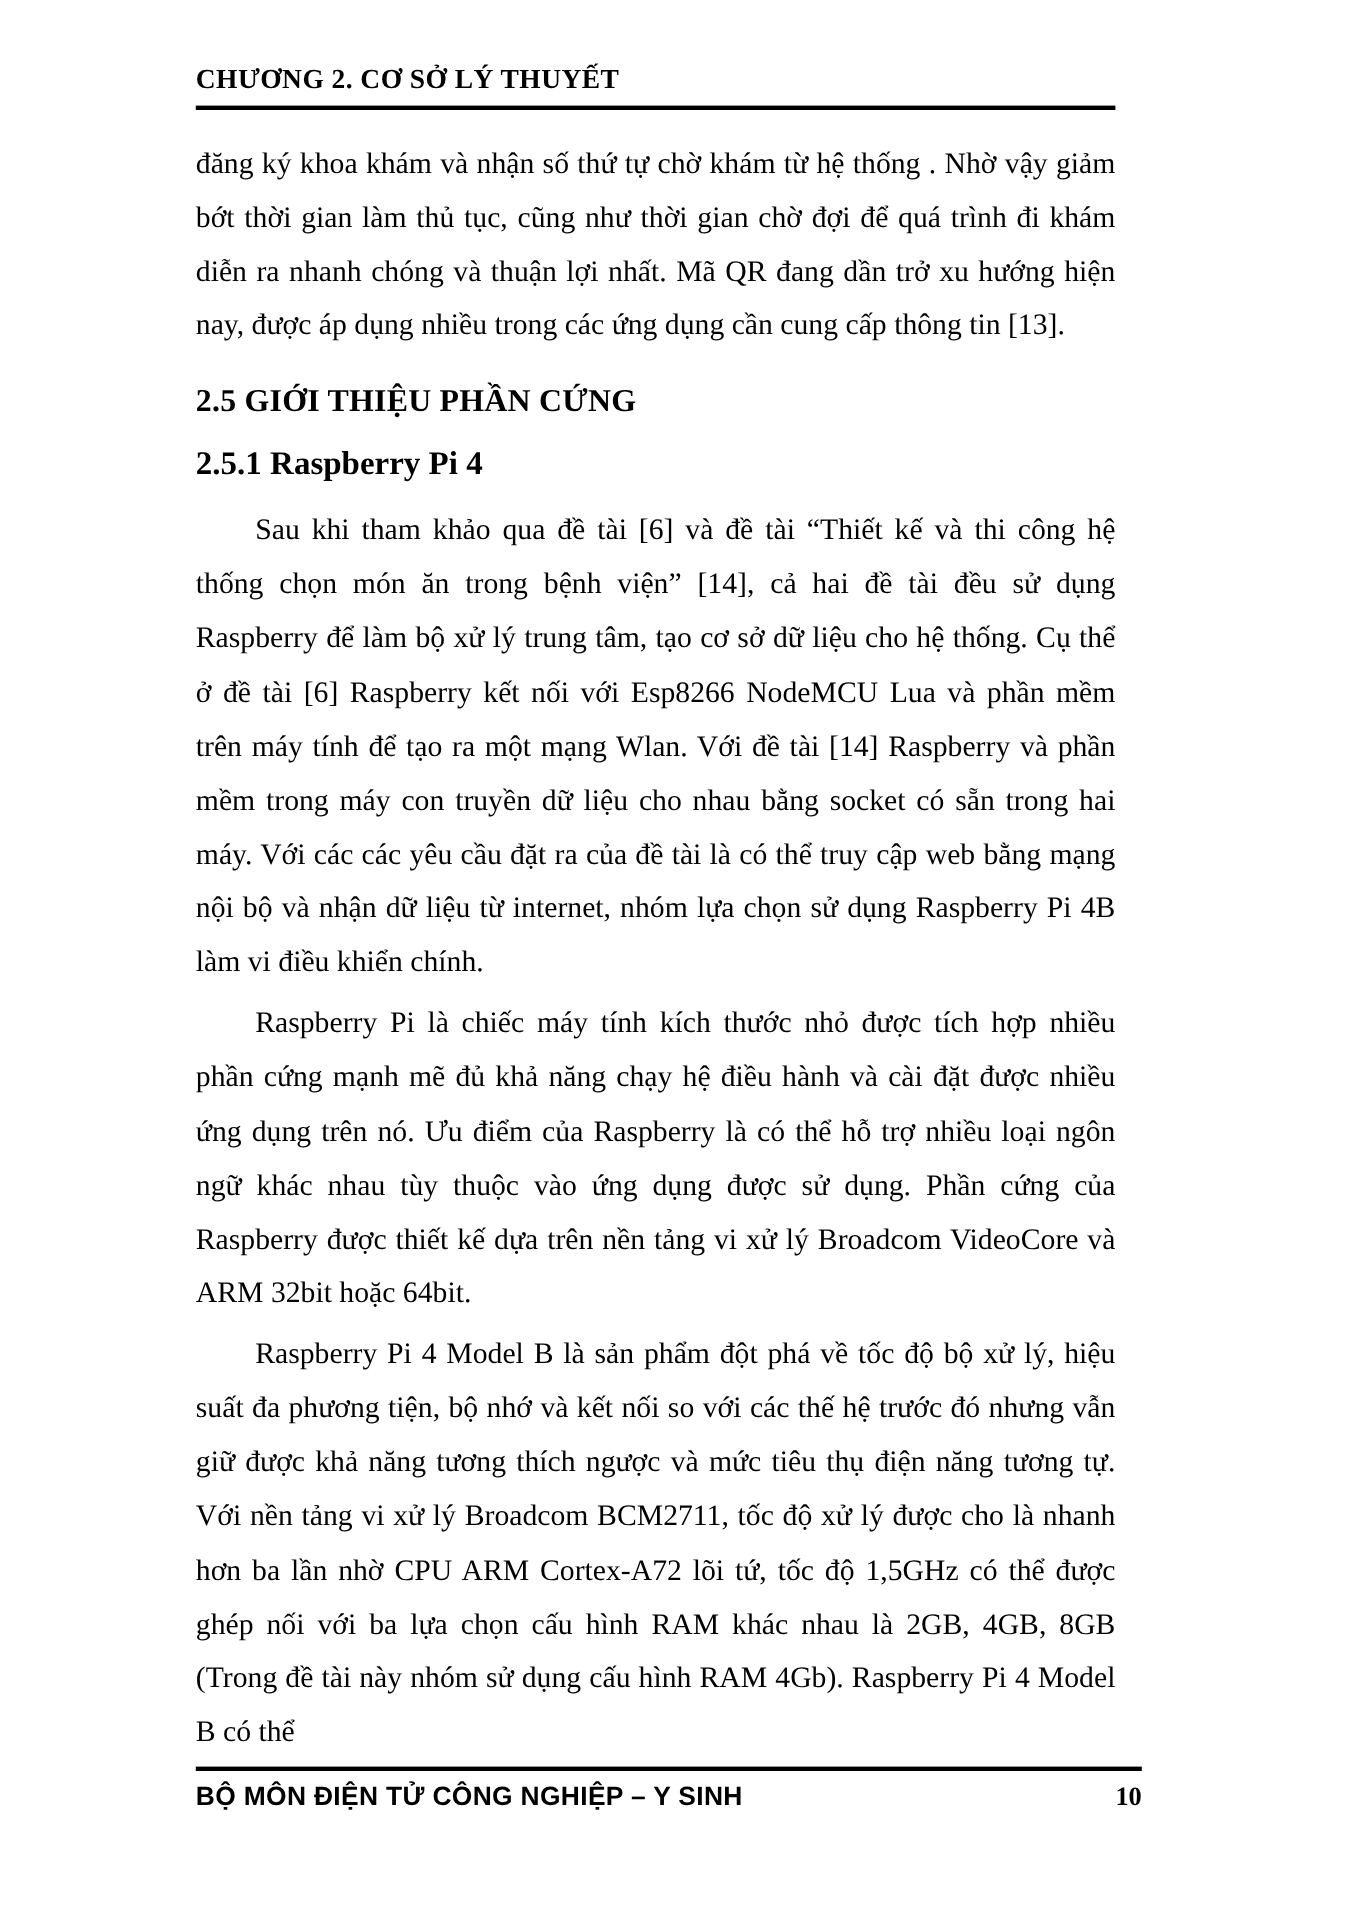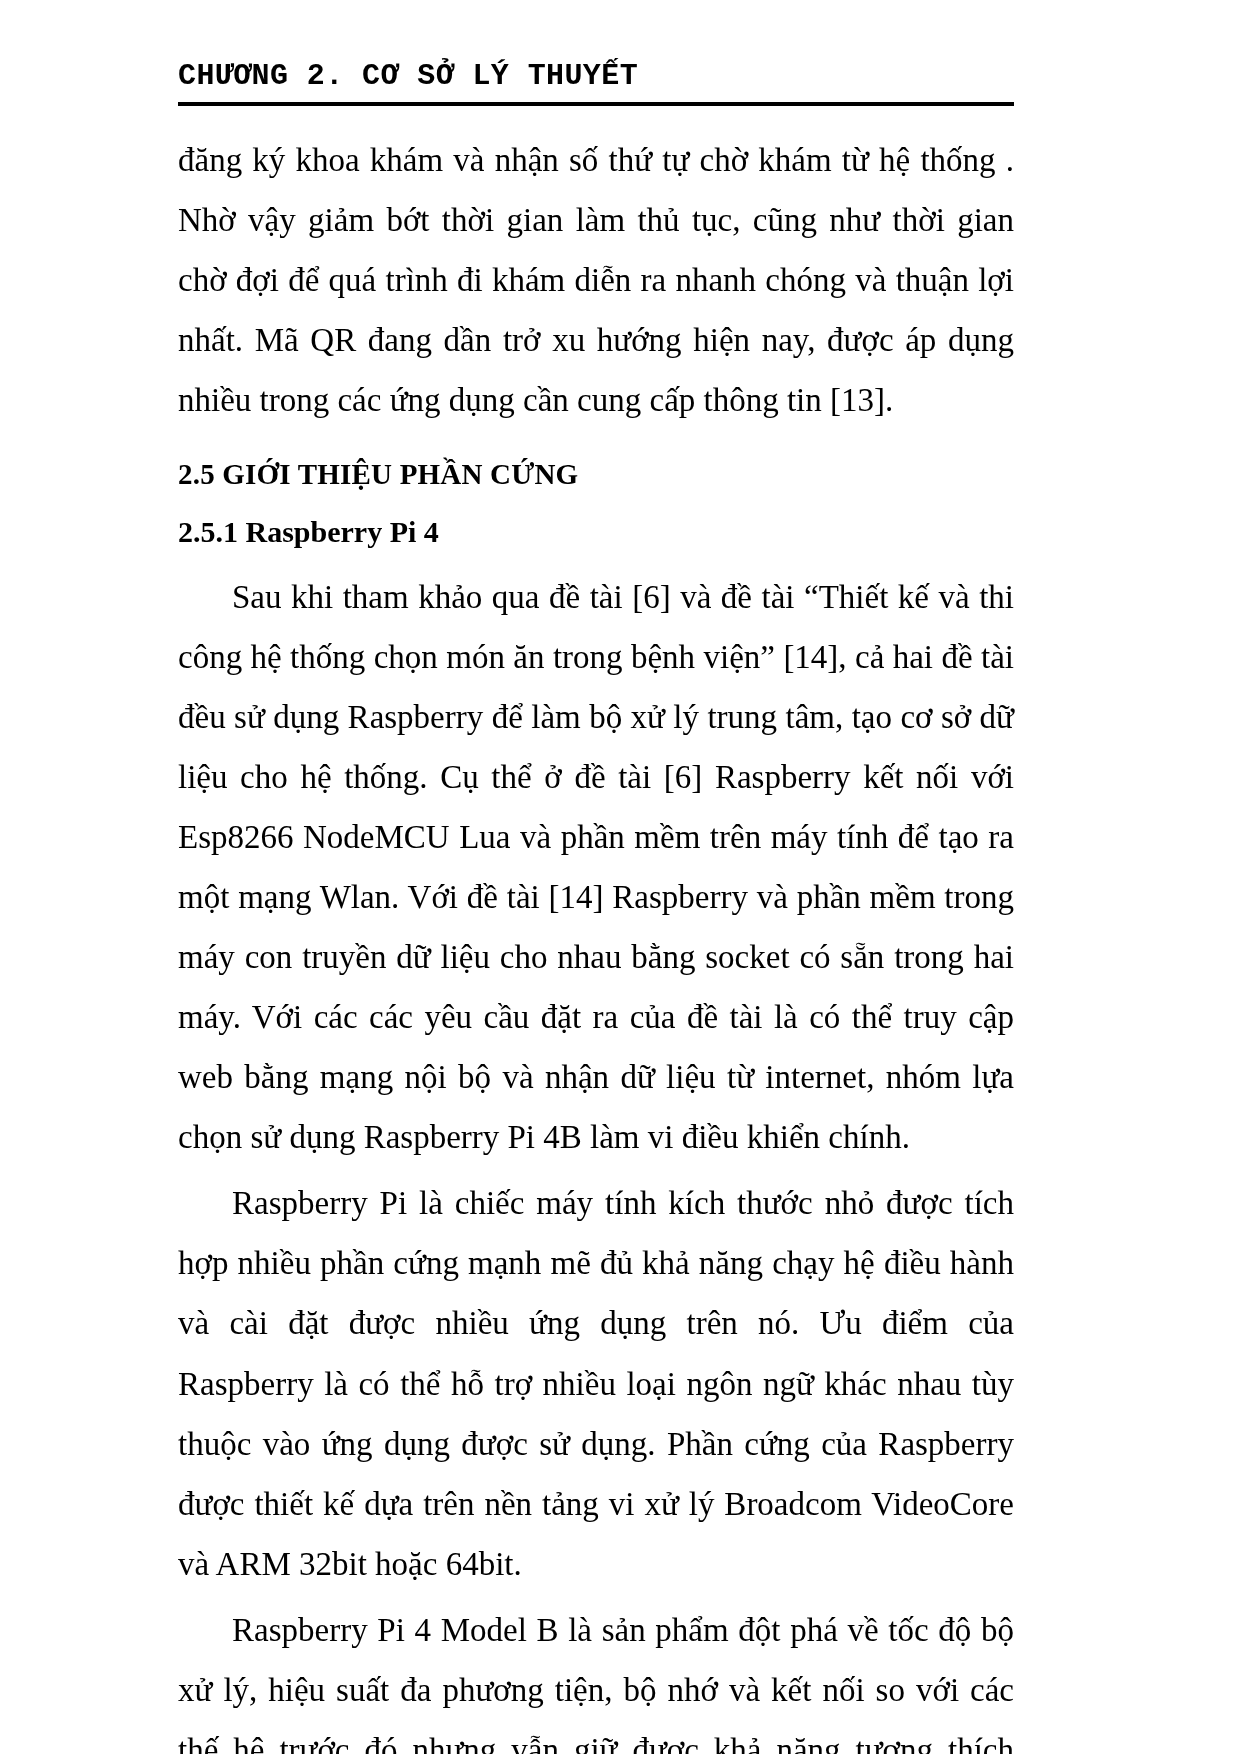--- a/index.html
+++ b/index.html
@@ -25,37 +25,37 @@
   }
   .content {
     position: absolute;
     left: 178px;
     top: 58px;
     width: 836px;
   }
 
   
   .header-title {
-    font-family: Liberation Mono, monospace;
+    font-family: Liberation Serif, serif;
     font-weight: bold;
-    font-size: 30px;
+    font-size: 25px;
     letter-spacing: 0.4px;
     line-height: 1.2;
     margin: 0 0 8px 0;
   }
   .header-rule {
     border: none;
     border-top: 4px solid #000;
     margin: 0 0 24px 0;
     width: 100%;
   }
 
   
   p.body-par {
-    font-size: 33px;
+    font-size: 27px;
     line-height: 1.82;
     text-align: justify;
     text-justify: inter-word;
     margin: 0 0 6px 0;
     hyphens: none;
   }
   p.indent {
     text-indent: 54px;
   }
 
@@ -120,14 +120,21 @@
     <h3 class="subsection-heading">2.5.1 Raspberry Pi 4</h3>
 
     <p class="body-par indent">Sau khi tham khảo qua đề tài [6] và đề tài “Thiết kế và thi công hệ thống chọn món ăn trong bệnh viện” [14], cả hai đề tài đều sử dụng Raspberry để làm bộ xử lý trung tâm, tạo cơ sở dữ liệu cho hệ thống. Cụ thể ở đề tài [6] Raspberry kết nối với Esp8266 NodeMCU Lua và phần mềm trên máy tính để tạo ra một mạng Wlan. Với đề tài [14] Raspberry và phần mềm trong máy con truyền dữ liệu cho nhau bằng socket có sẵn trong hai máy. Với các các yêu cầu đặt ra của đề tài là có thể truy cập web bằng mạng nội bộ và nhận dữ liệu từ internet, nhóm lựa chọn sử dụng Raspberry Pi 4B làm vi điều khiển chính.</p>
 
     <p class="body-par indent">Raspberry Pi là chiếc máy tính kích thước nhỏ được tích hợp nhiều phần cứng mạnh mẽ đủ khả năng chạy hệ điều hành và cài đặt được nhiều ứng dụng trên nó. Ưu điểm của Raspberry là có thể hỗ trợ nhiều loại ngôn ngữ khác nhau tùy thuộc vào ứng dụng được sử dụng. Phần cứng của Raspberry được thiết kế dựa trên nền tảng vi xử lý Broadcom VideoCore và ARM 32bit hoặc 64bit.</p>
 
     <p class="body-par indent">Raspberry Pi 4 Model B là sản phẩm đột phá về tốc độ bộ xử lý, hiệu suất đa phương tiện, bộ nhớ và kết nối so với các thế hệ trước đó nhưng vẫn giữ được khả năng tương thích ngược và mức tiêu thụ điện năng tương tự. Với nền tảng vi xử lý Broadcom BCM2711, tốc độ xử lý được cho là nhanh hơn ba lần nhờ CPU ARM Cortex-A72 lõi tứ, tốc độ 1,5GHz có thể được ghép nối với ba lựa chọn cấu hình RAM khác nhau là 2GB, 4GB, 8GB (Trong đề tài này nhóm sử dụng cấu hình RAM 4Gb). Raspberry Pi 4 Model B có thể</p>
 
   </div>
 
+  <div class="footer">
+    <hr class="footer-rule">
+    <div class="footer-row">
+      <span class="footer-text">BỘ MÔN ĐIỆN TỬ CÔNG NGHIỆP – Y SINH</span>
+      <span class="footer-page">10</span>
+    </div>
+  </div>
 
 </div>
 
 </body></html>

